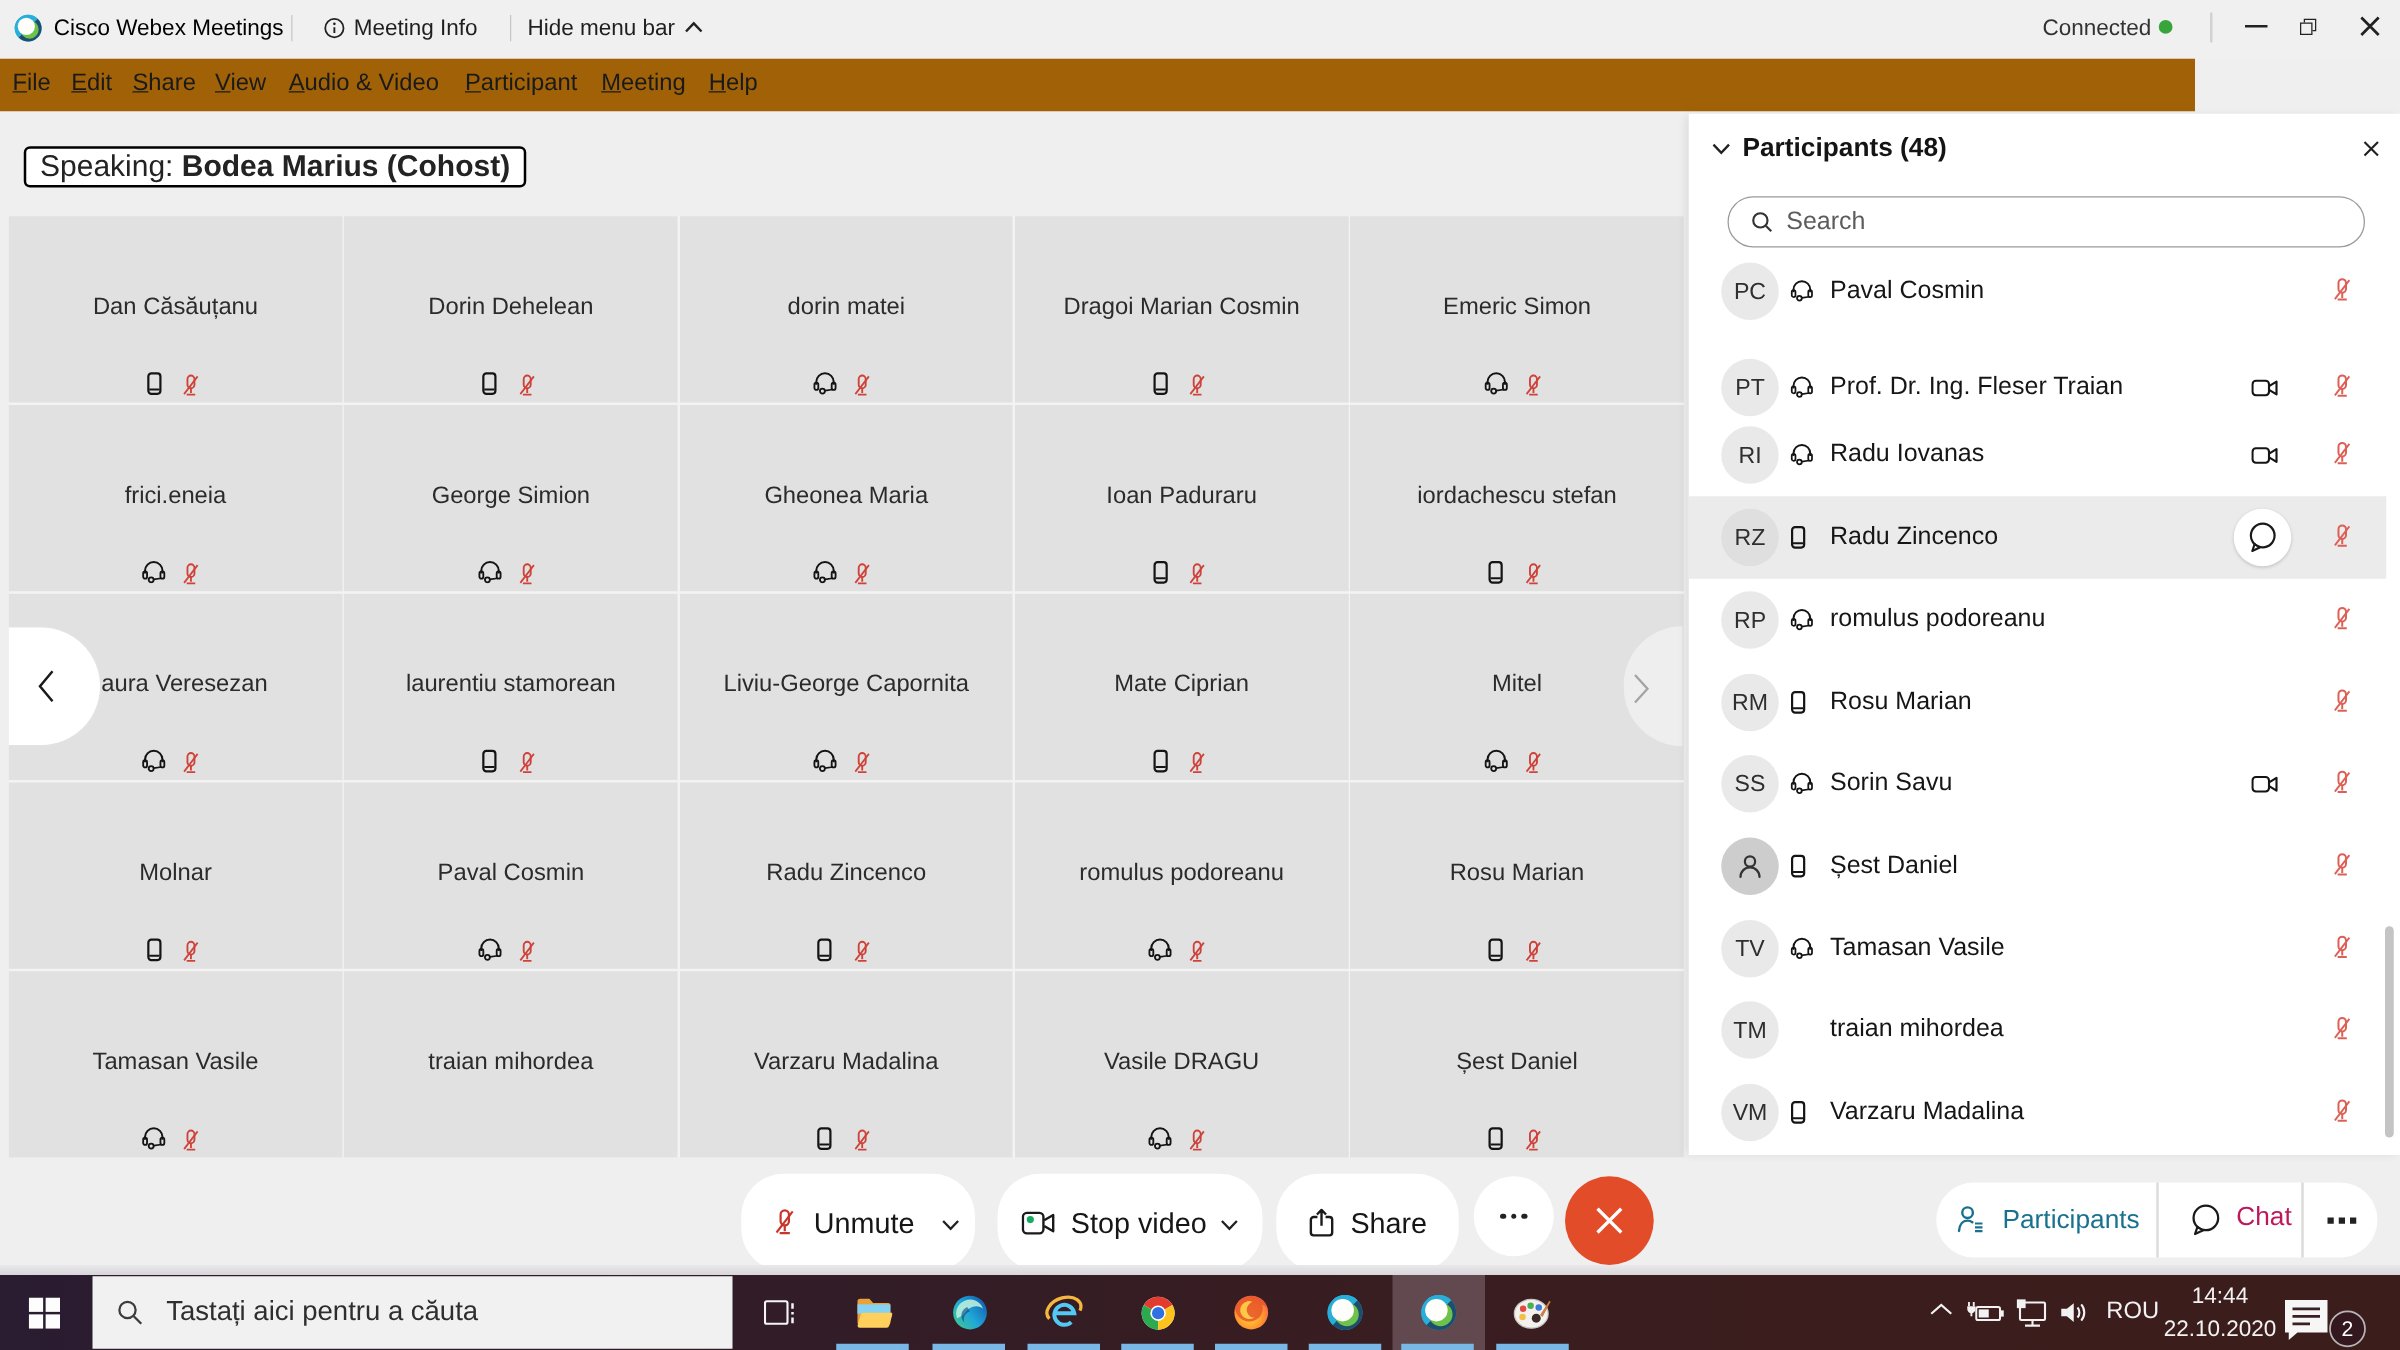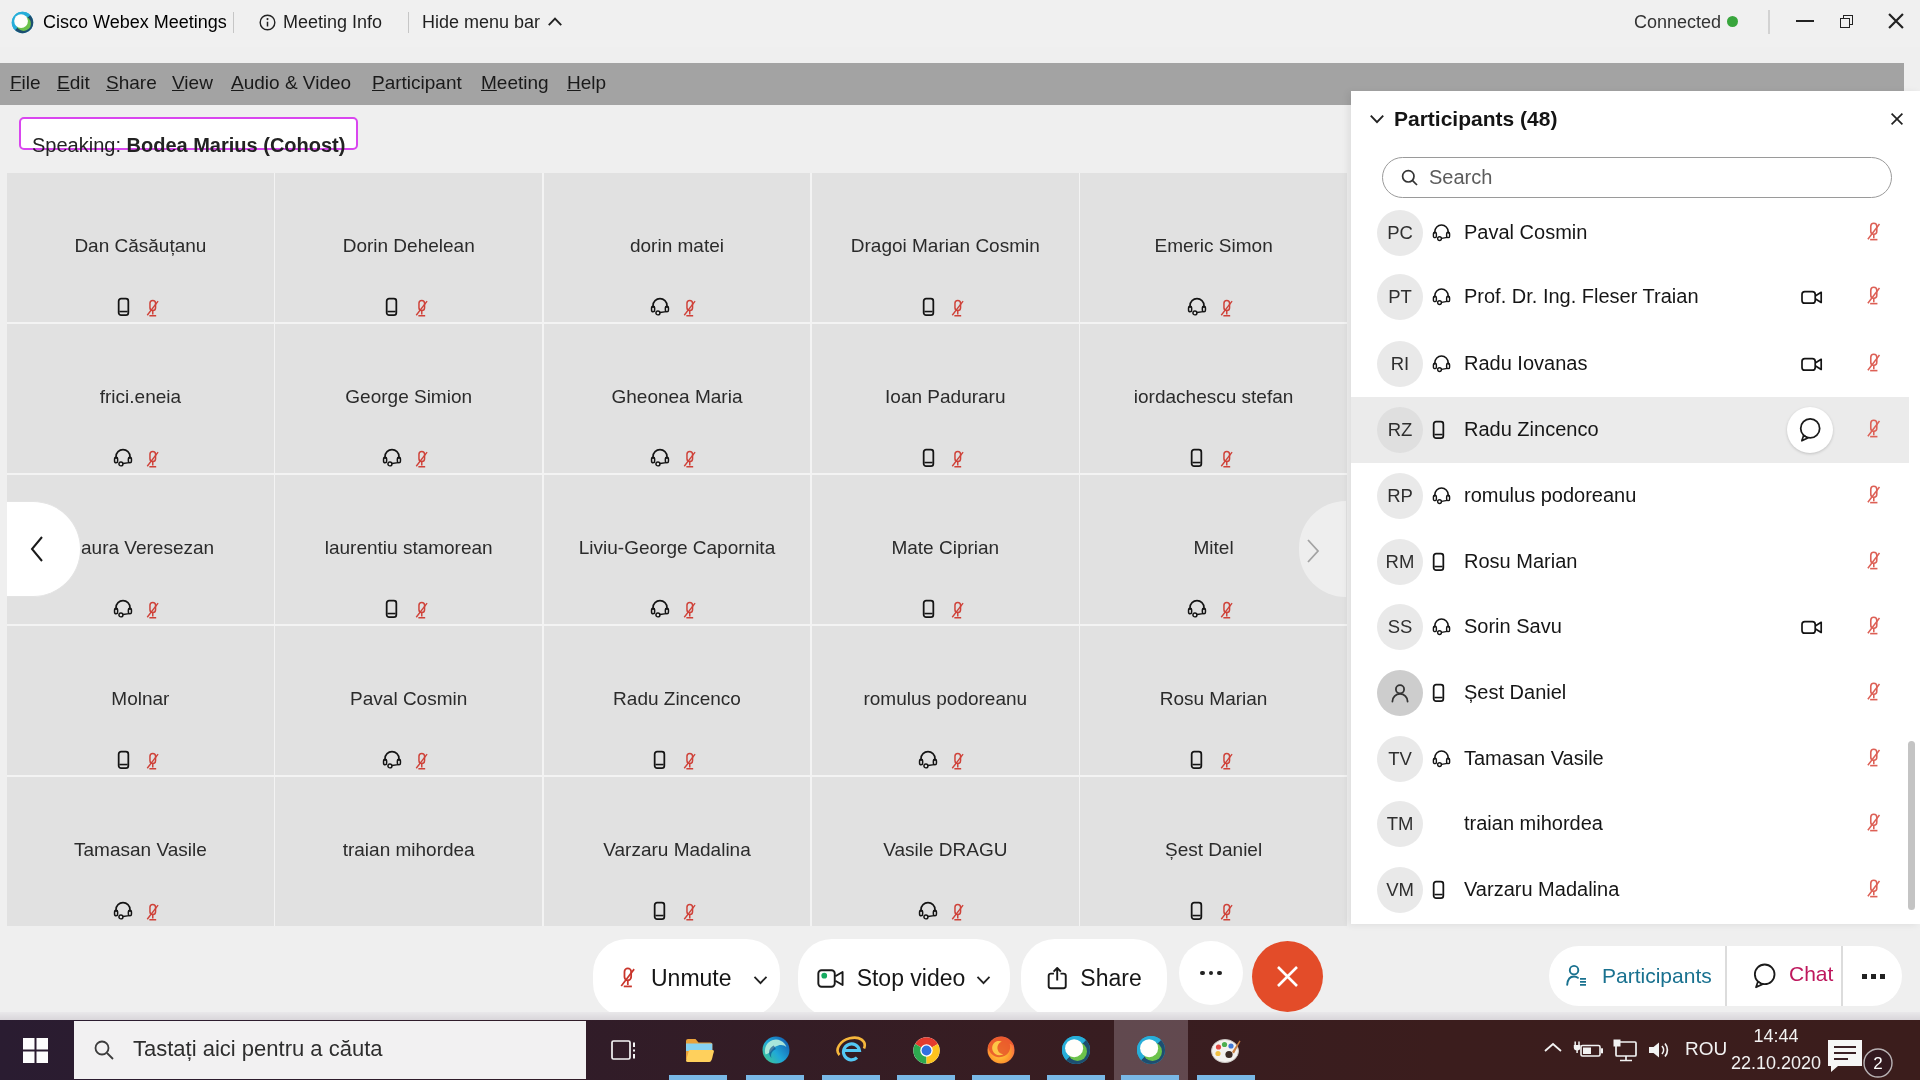--- a/index.html
+++ b/index.html
@@ -1,23 +1,23 @@
 <!DOCTYPE html>
 <html><head><meta charset="utf-8"><style>
 
 *{margin:0;padding:0;box-sizing:border-box;}
 html,body{width:1920px;height:1080px;overflow:hidden;}
 body{font-family:"Liberation Sans",sans-serif;background:#efefef;position:relative;}
 .abs{position:absolute;}
 svg{display:block;}
 
 #titlebar{left:0;top:0;width:1920px;height:47px;background:#f0f0f0;}
-#menubar{left:0;top:63px;width:1904px;height:42px;background:#a3a3a3;font-size:19px;color:#1a1a1a;}
+#menubar{left:0;top:47px;width:1756px;height:42px;background:#a16207;font-size:19px;color:#1a1a1a;}
 .menuitem{position:absolute;top:9px;}
-#speakbox{left:19px;top:117px;height:33px;background:#fff;border:2px solid #d946ef;border-radius:5px;font-size:20px;color:#232323;line-height:29px;padding:12px 11px;white-space:nowrap;}
+#speakbox{left:19px;top:117px;height:33px;background:#fff;border:2px solid #000000;border-radius:5px;font-size:24px;color:#232323;line-height:29px;padding:0 11px;white-space:nowrap;}
 
 #grid{left:7px;top:173px;width:1340px;height:753px;display:grid;grid-template-columns:repeat(5,1fr);grid-template-rows:repeat(5,1fr);gap:1.5px;background:#f3f3f3;}
 .tile{background:#e1e1e1;position:relative;}
 .tname{position:absolute;top:62px;left:0;width:100%;text-align:center;font-size:19px;color:#2b2b2b;white-space:nowrap;}
 .ticons{position:absolute;top:124px;left:0;width:100%;height:24px;}
 .ic1{position:absolute;left:50%;top:0;transform:translateX(-27px);width:20px;display:flex;justify-content:center;}
 .ic2{position:absolute;left:50%;top:1px;transform:translateX(5.5px);}
 
 #leftdisc{left:7px;top:501px;width:74px;height:96px;background:#fff;border:1px solid #e3e3e3;border-left:none;border-radius:0 48px 48px 0;}
 
@@ -625,21 +625,21 @@
           <use href="#headset"></use>
         </svg>
       </div>
 <div class="pname">Paval Cosmin</div>
 <div class="pmic">
         <svg width="15" height="23" style="color:#dd6056;">
           <use href="#micoff"></use>
         </svg>
       </div>
 </div>
-<div class="prow" style="top:173px;">
+<div class="prow" style="top:186px;">
 <div class="avatar">PT</div>
 <div class="pdev">
         <svg width="19" height="19" style="color:#141414;">
           <use href="#headset"></use>
         </svg>
       </div>
 <div class="pname">Prof. Dr. Ing. Fleser Traian</div>
 <div class="pcam">
         <svg width="24" height="17" style="color:#141414;">
           <use href="#cam"></use>

